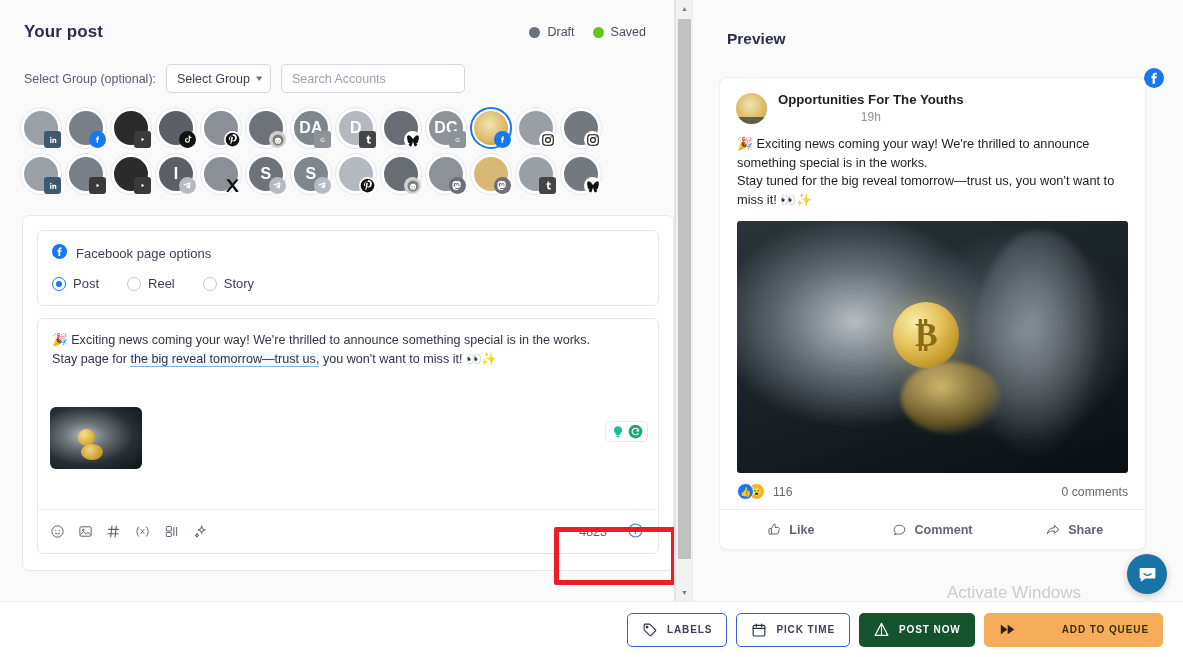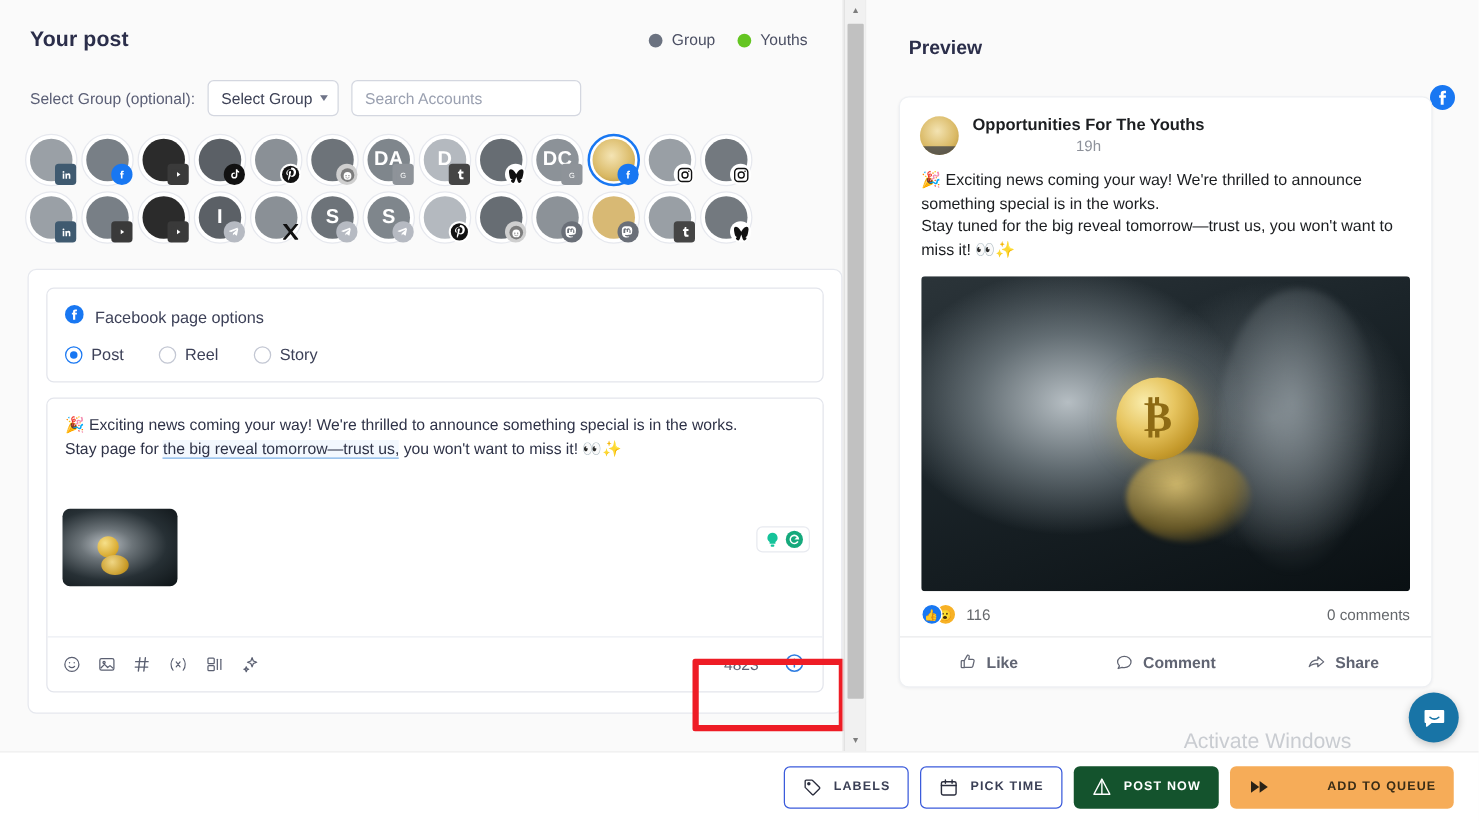--- a/index.html
+++ b/index.html
@@ -249,25 +249,25 @@
 <div id="app">
 
   <div class="left-pane">
     <div class="left-scroll">
 
       <div class="pane-header">
         <div class="pane-title">Your post</div>
         <div class="status-group">
           <div class="status-item">
             <span class="dot" id="dot-draft" style="background: rgb(107, 114, 128);"></span>
-            <span>Group</span>
+            <span>Draft</span>
           </div>
           <div class="status-item">
             <span class="dot" id="dot-saved" style="background: rgb(100, 197, 33);"></span>
-            <span>Youths</span>
+            <span>Saved</span>
           </div>
         </div>
       </div>
 
       <div class="group-row">
         <span class="group-label">Select Group (optional):</span>
         <div class="select-box">
           <span>Select Group</span>
           <span class="chev">▾</span>
         </div>

